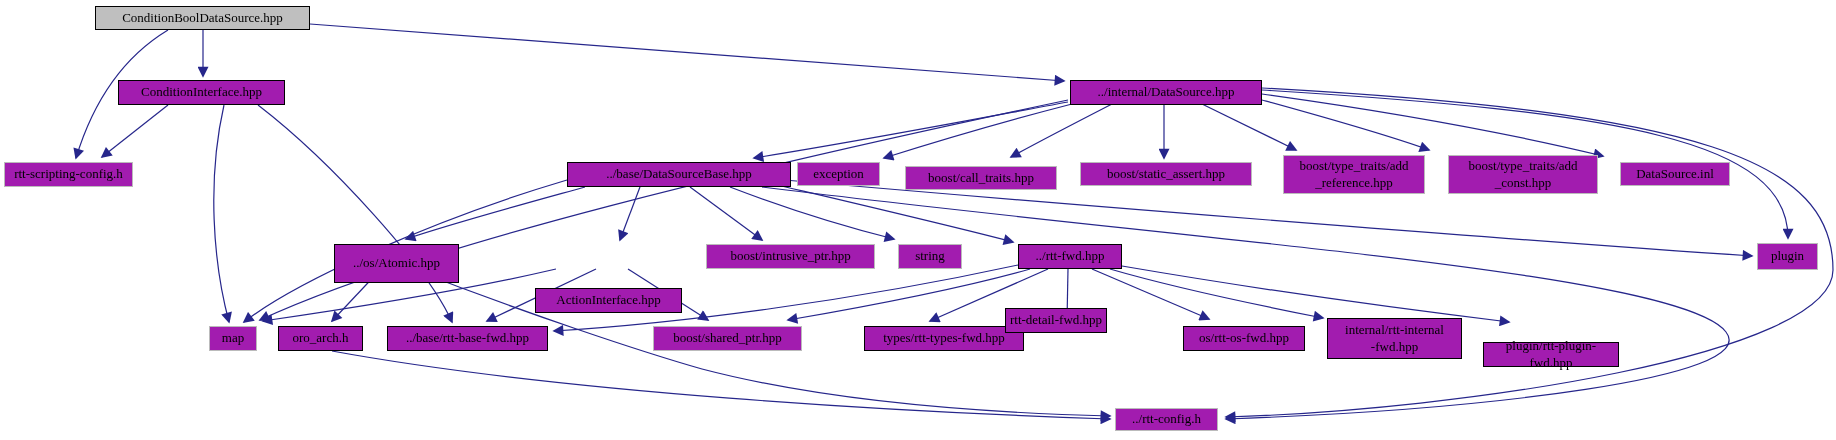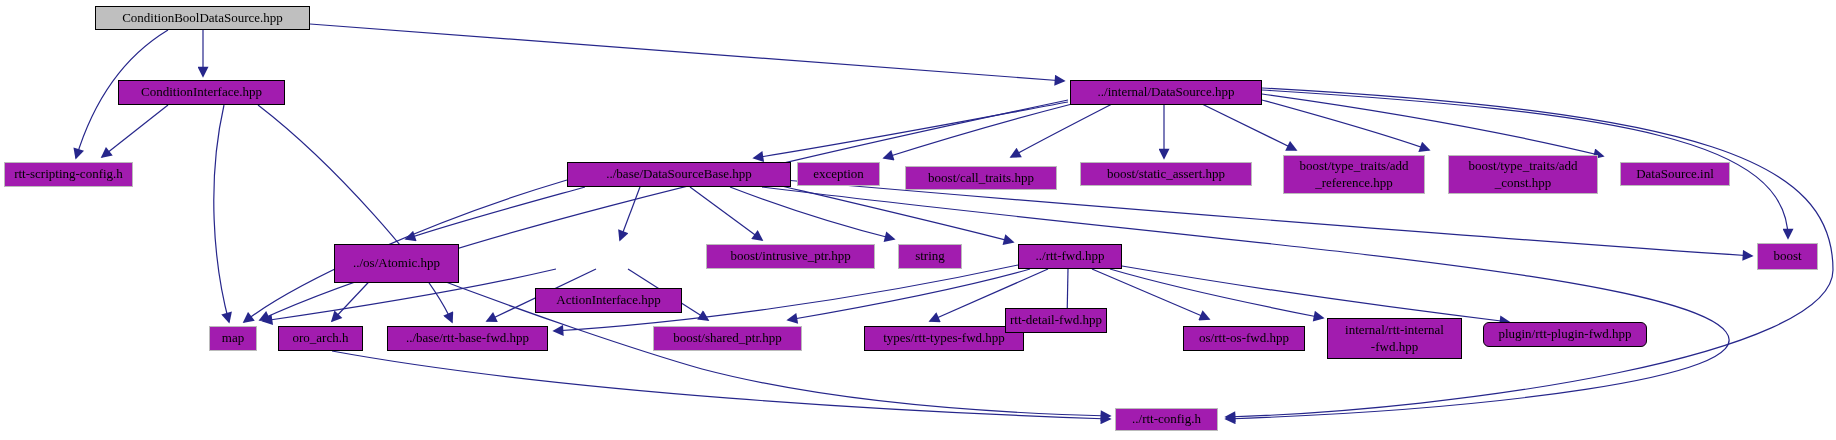--- a/index.html
+++ b/index.html
@@ -92,26 +92,26 @@
       <div class="node plain" style="left: 1283px; top: 155px; width: 142px; height: 39px;">boost/type_traits/add
 _reference.hpp</div>
       <div class="node plain" style="left: 1448px; top: 155px; width: 150px; height: 39px;">boost/type_traits/add
 _const.hpp</div>
       <div class="node plain" style="left: 1620px; top: 162px; width: 110px; height: 24px;">DataSource.inl</div>
       <div class="node linked" style="left: 334px; top: 244px; width: 125px; height: 39px;">../os/Atomic.hpp</div>
       <div class="node linked" style="left: 535px; top: 244px; width: 147px; height: 25px; margin-top: 44px;">ActionInterface.hpp</div>
       <div class="node plain" style="left: 706px; top: 244px; width: 169px; height: 25px;">boost/intrusive_ptr.hpp</div>
       <div class="node plain" style="left: 898px; top: 244px; width: 64px; height: 25px;">string</div>
       <div class="node linked" style="left: 1018px; top: 244px; width: 104px; height: 25px;">../rtt-fwd.hpp</div>
-      <div class="node plain" style="left: 1757px; top: 243px; width: 61px; height: 27px;">boost</div>
+      <div class="node plain" style="left: 1757px; top: 243px; width: 61px; height: 27px;">plugin</div>
       <div class="node plain" style="left: 209px; top: 326px; width: 48px; height: 25px;">map</div>
       <div class="node linked" style="left: 278px; top: 326px; width: 85px; height: 25px;">oro_arch.h</div>
       <div class="node linked" style="left: 387px; top: 326px; width: 161px; height: 25px; text-align: right;">../base/rtt-base-fwd.hpp</div>
       <div class="node plain" style="left: 653px; top: 326px; width: 149px; height: 25px;">boost/shared_ptr.hpp</div>
       <div class="node linked" style="left: 823px; top: 326px; width: 160px; height: 25px; margin-left: 41px;">types/rtt-types-fwd.hpp</div>
       <div class="node linked" style="left: 1005px; top: 308px; width: 102px; height: 25px;">rtt-detail-fwd.hpp</div>
       <div class="node linked" style="left: 1183px; top: 326px; width: 122px; height: 25px;">os/rtt-os-fwd.hpp</div>
       <div class="node linked" style="left: 1327px; top: 318px; width: 135px; height: 41px;">internal/rtt-internal
 -fwd.hpp</div>
-      <div class="node linked" style="left: 1483px; top: 322px; width: 164px; height: 25px; border-radius: 6px;">plugin/rtt-plugin-fwd.hpp</div>
+      <div class="node linked" style="left: 1483px; top: 342px; width: 136px; height: 25px;">plugin/rtt-plugin-fwd.hpp</div>
       <div class="node plain" style="left: 1115px; top: 408px; width: 103px; height: 23px;">../rtt-config.h</div>
     </div>
 </div>
 
 </body></html>

